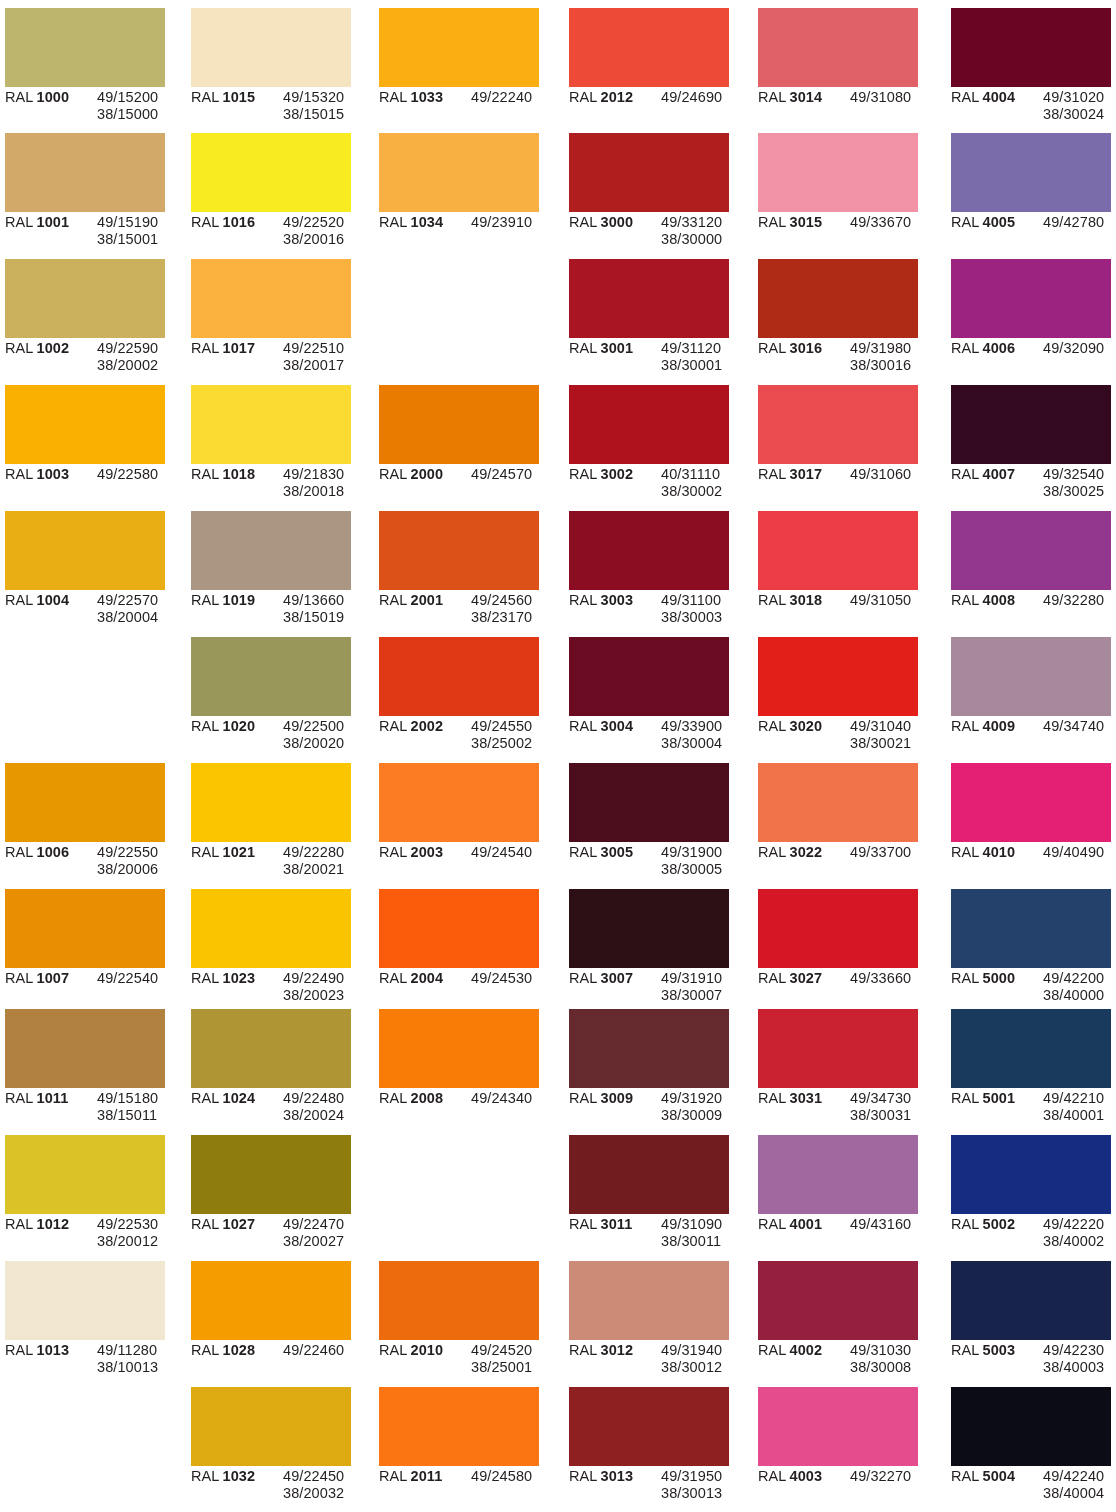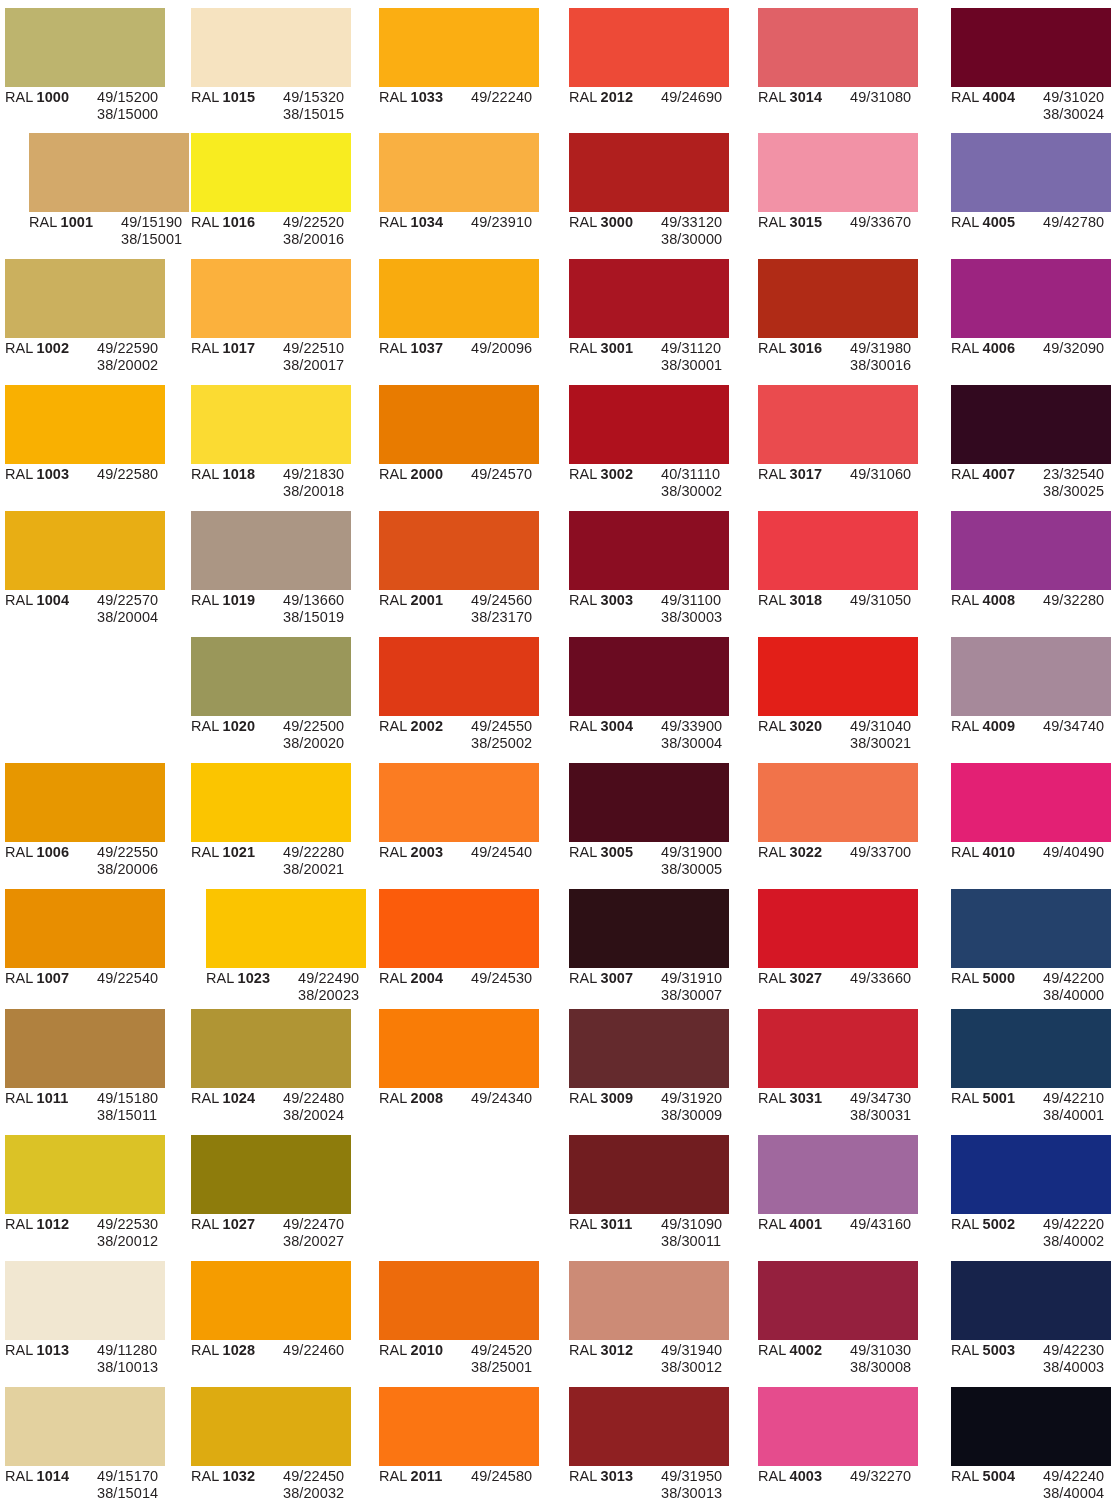--- a/index.html
+++ b/index.html
@@ -75,21 +75,21 @@
     <div class="cell" style="left: 5px; top: 8px; width: 178px; height: 118px;">
       <div class="swatch" title="#bdb46e" style="width: 160px; height: 79px; background: rgb(189, 180, 110);"></div>
       <div class="caption">
         <div class="ral-line"><span class="ral-prefix">RAL</span><span class="ral-num">1000</span></div>
         <div class="codes">
           <span class="code">49/15200</span>
           <span class="code">38/15000</span>
         </div>
       </div>
     </div>
-    <div class="cell" style="left: 5px; top: 133px; width: 178px; height: 118px; margin-left: 24px;">
+    <div class="cell" style="left: 5px; top: 133px; width: 178px; height: 118px;">
       <div class="swatch" title="#d3a96a" style="width: 160px; height: 79px; background: rgb(211, 169, 106);"></div>
       <div class="caption">
         <div class="ral-line"><span class="ral-prefix">RAL</span><span class="ral-num">1001</span></div>
         <div class="codes">
           <span class="code">49/15190</span>
           <span class="code">38/15001</span>
         </div>
       </div>
     </div>
     <div class="cell" style="left: 5px; top: 259px; width: 178px; height: 118px;">
@@ -163,30 +163,20 @@
     <div class="cell" style="left: 5px; top: 1261px; width: 178px; height: 118px;">
       <div class="swatch" title="#f1e7d1" style="width: 160px; height: 79px; background: rgb(241, 231, 209);"></div>
       <div class="caption">
         <div class="ral-line"><span class="ral-prefix">RAL</span><span class="ral-num">1013</span></div>
         <div class="codes">
           <span class="code">49/11280</span>
           <span class="code">38/10013</span>
         </div>
       </div>
     </div>
-    <div class="cell" style="left: 5px; top: 1387px; width: 178px; height: 118px;">
-      <div class="swatch" title="#e3d19f" style="width: 160px; height: 79px; background: rgb(227, 209, 159);"></div>
-      <div class="caption">
-        <div class="ral-line"><span class="ral-prefix">RAL</span><span class="ral-num">1014</span></div>
-        <div class="codes">
-          <span class="code">49/15170</span>
-          <span class="code">38/15014</span>
-        </div>
-      </div>
-    </div>
     <div class="cell" style="left: 191px; top: 8px; width: 178px; height: 118px;">
       <div class="swatch" title="#f6e3c0" style="width: 160px; height: 79px; background: rgb(246, 227, 192);"></div>
       <div class="caption">
         <div class="ral-line"><span class="ral-prefix">RAL</span><span class="ral-num">1015</span></div>
         <div class="codes">
           <span class="code">49/15320</span>
           <span class="code">38/15015</span>
         </div>
       </div>
     </div>
@@ -243,21 +233,21 @@
     <div class="cell" style="left: 191px; top: 763px; width: 178px; height: 118px;">
       <div class="swatch" title="#fbc500" style="width: 160px; height: 79px; background: rgb(251, 197, 0);"></div>
       <div class="caption">
         <div class="ral-line"><span class="ral-prefix">RAL</span><span class="ral-num">1021</span></div>
         <div class="codes">
           <span class="code">49/22280</span>
           <span class="code">38/20021</span>
         </div>
       </div>
     </div>
-    <div class="cell" style="left: 206px; top: 889px; width: 178px; height: 118px;">
+    <div class="cell" style="left: 191px; top: 889px; width: 178px; height: 118px;">
       <div class="swatch" title="#fbc400" style="width: 160px; height: 79px; background: rgb(251, 196, 0);"></div>
       <div class="caption">
         <div class="ral-line"><span class="ral-prefix">RAL</span><span class="ral-num">1023</span></div>
         <div class="codes">
           <span class="code">49/22490</span>
           <span class="code">38/20023</span>
         </div>
       </div>
     </div>
     <div class="cell" style="left: 191px; top: 1009px; width: 178px; height: 118px;">
@@ -310,29 +300,20 @@
     </div>
     <div class="cell" style="left: 379px; top: 133px; width: 178px; height: 118px;">
       <div class="swatch" title="#f9b042" style="width: 160px; height: 79px; background: rgb(249, 176, 66);"></div>
       <div class="caption">
         <div class="ral-line"><span class="ral-prefix">RAL</span><span class="ral-num">1034</span></div>
         <div class="codes">
           <span class="code">49/23910</span>
         </div>
       </div>
     </div>
-    <div class="cell" style="left: 379px; top: 259px; width: 178px; height: 118px;">
-      <div class="swatch" title="#f9ab0e" style="width: 160px; height: 79px; background: rgb(249, 171, 14);"></div>
-      <div class="caption">
-        <div class="ral-line"><span class="ral-prefix">RAL</span><span class="ral-num">1037</span></div>
-        <div class="codes">
-          <span class="code">49/20096</span>
-        </div>
-      </div>
-    </div>
     <div class="cell" style="left: 379px; top: 385px; width: 178px; height: 118px;">
       <div class="swatch" title="#e87b00" style="width: 160px; height: 79px; background: rgb(232, 123, 0);"></div>
       <div class="caption">
         <div class="ral-line"><span class="ral-prefix">RAL</span><span class="ral-num">2000</span></div>
         <div class="codes">
           <span class="code">49/24570</span>
         </div>
       </div>
     </div>
     <div class="cell" style="left: 379px; top: 511px; width: 178px; height: 118px;">
@@ -658,21 +639,21 @@
         <div class="codes">
           <span class="code">49/32090</span>
         </div>
       </div>
     </div>
     <div class="cell" style="left: 951px; top: 385px; width: 178px; height: 118px;">
       <div class="swatch" title="#32091f" style="width: 160px; height: 79px; background: rgb(50, 9, 31);"></div>
       <div class="caption">
         <div class="ral-line"><span class="ral-prefix">RAL</span><span class="ral-num">4007</span></div>
         <div class="codes">
-          <span class="code">23/32540</span>
+          <span class="code">49/32540</span>
           <span class="code">38/30025</span>
         </div>
       </div>
     </div>
     <div class="cell" style="left: 951px; top: 511px; width: 178px; height: 118px;">
       <div class="swatch" title="#92368e" style="width: 160px; height: 79px; background: rgb(146, 54, 142);"></div>
       <div class="caption">
         <div class="ral-line"><span class="ral-prefix">RAL</span><span class="ral-num">4008</span></div>
         <div class="codes">
           <span class="code">49/32280</span>

